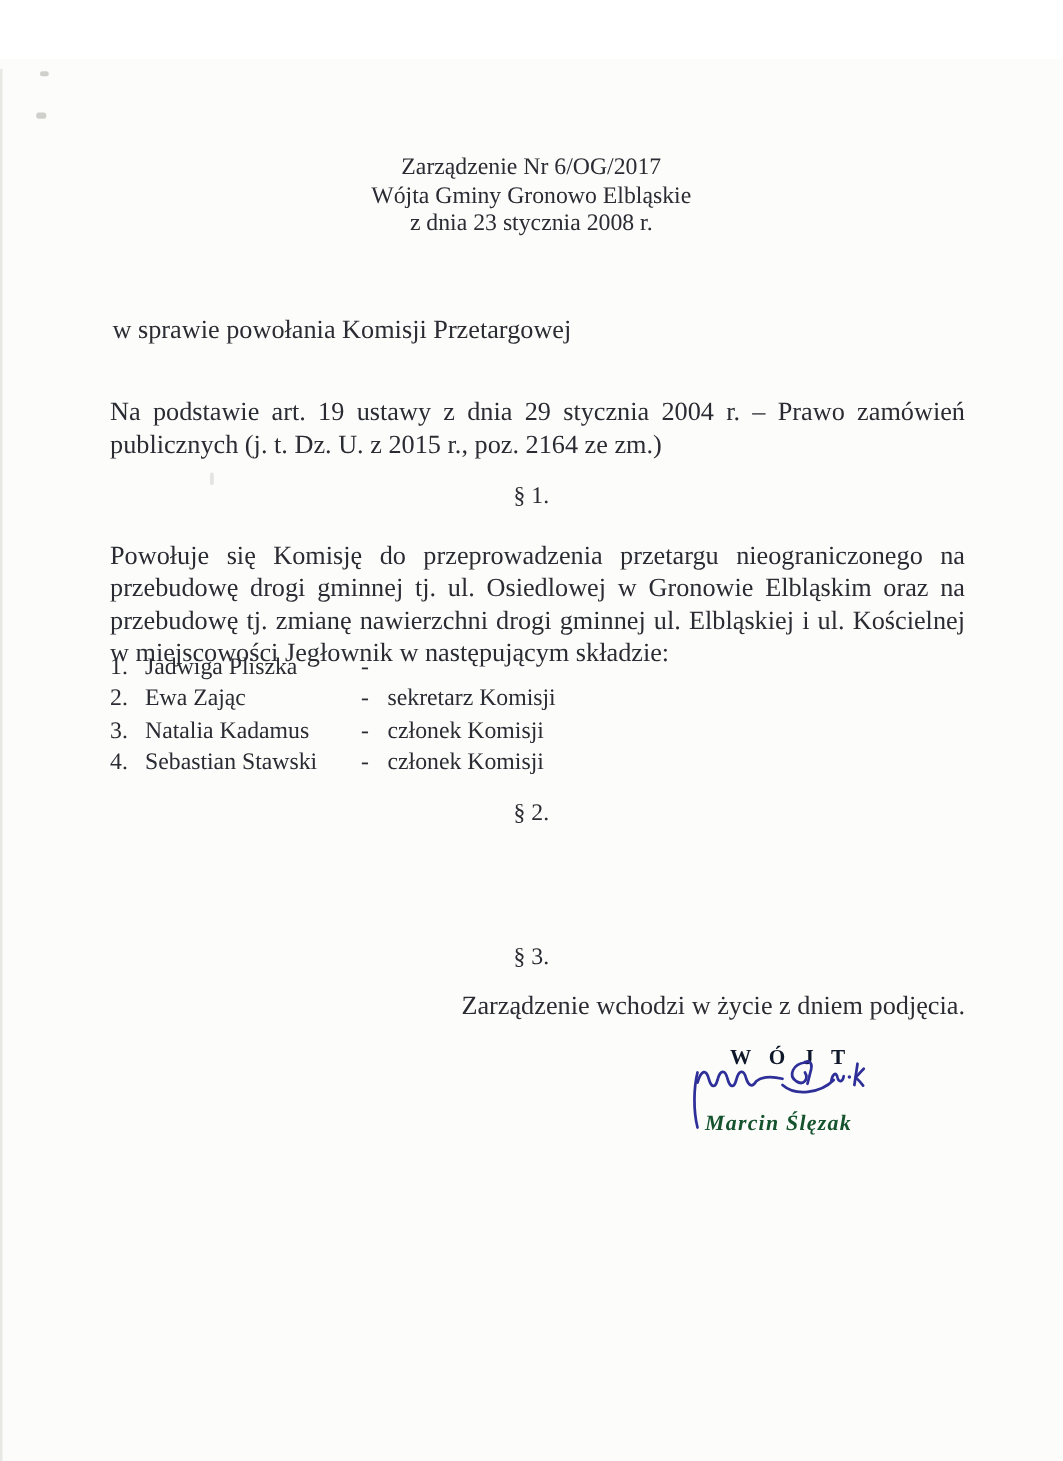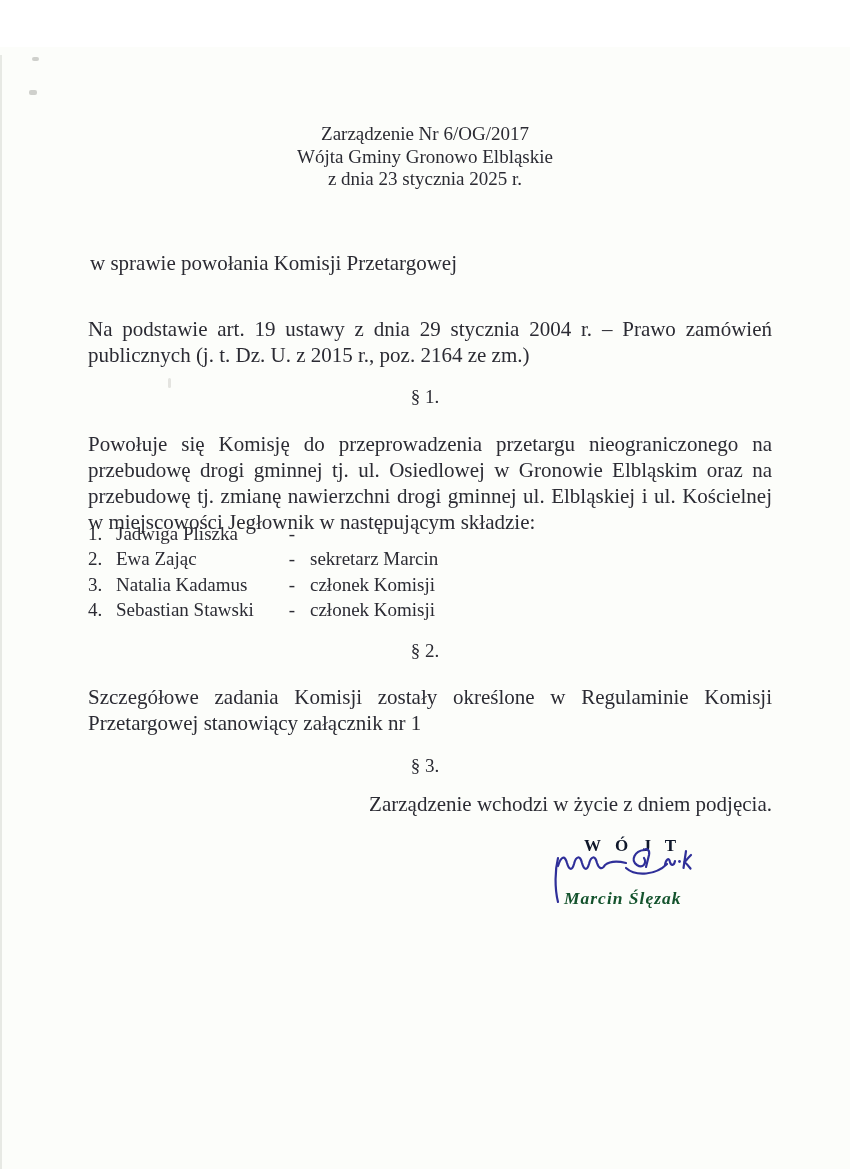--- a/index.html
+++ b/index.html
@@ -79,58 +79,57 @@
 </style>
 </head>
 <body>
 
 <div class="page">
   <div class="scan-sheet"></div>
 
   <div class="header-block">
     <div>Zarządzenie  Nr 6/OG/2017</div>
     <div>Wójta Gminy Gronowo Elbląskie</div>
-    <div>z dnia 23 stycznia 2025 r.</div>
+    <div>z dnia 23 stycznia 2008 r.</div>
   </div>
 
   <div class="txt subject">w sprawie powołania Komisji Przetargowej</div>
 
   <div class="txt para legal">Na podstawie art. 19 ustawy z dnia 29 stycznia 2004 r. – Prawo zamówień publicznych  (j. t. Dz. U. z 2015 r., poz. 2164 ze zm.)</div>
 
   <div class="sec-head s1">§ 1.</div>
   <div class="txt para body1">Powołuje się Komisję do przeprowadzenia przetargu  nieograniczonego na przebudowę drogi gminnej tj. ul. Osiedlowej w Gronowie Elbląskim oraz na przebudowę tj. zmianę nawierzchni drogi gminnej ul. Elbląskiej i ul. Kościelnej w miejscowości Jegłownik w  następującym składzie:</div>
 
   <div class="members">
     <div class="member-row">
       <span>1.</span>
       <span>Jadwiga Pliszka</span>
       <span class="member-dash">-</span>
     </div>
     <div class="member-row">
       <span>2.</span>
       <span>Ewa Zając</span>
       <span class="member-dash">-</span>
-      <span>sekretarz Marcin</span>
+      <span>sekretarz Komisji</span>
     </div>
     <div class="member-row">
       <span>3.</span>
       <span>Natalia Kadamus</span>
       <span class="member-dash">-</span>
       <span>członek Komisji</span>
     </div>
     <div class="member-row">
       <span>4.</span>
       <span>Sebastian Stawski</span>
       <span class="member-dash">-</span>
       <span>członek Komisji</span>
     </div>
   </div>
 
   <div class="sec-head s2">§ 2.</div>
-  <div class="txt para body2">Szczegółowe zadania Komisji zostały określone w  Regulaminie Komisji Przetargowej stanowiący załącznik nr 1</div>
 
   <div class="sec-head s3">§ 3.</div>
   <div class="txt para body3">Zarządzenie wchodzi w życie z dniem  podjęcia.</div>
 
   <div class="stamp">
     <div class="stamp-title">W Ó J T</div>
     <svg class="sig-svg" width="150" height="60" viewBox="0 0 150 60">
       <g fill="none" stroke="#2f2f99" stroke-width="2.2" stroke-linecap="round" stroke-linejoin="round">
         <path d="M10,14 C7,26 6.5,44 10,58"></path>
         <path d="M10,22 C13,12 17,11 19,19 C21,26 24,27 26,20 C28,12 32,11 34,19 C36,26 39,27 41,20 C43,12 47,11 49,19 C51,25 54,26 57,21 C62,17 70,17 78,19"></path>

